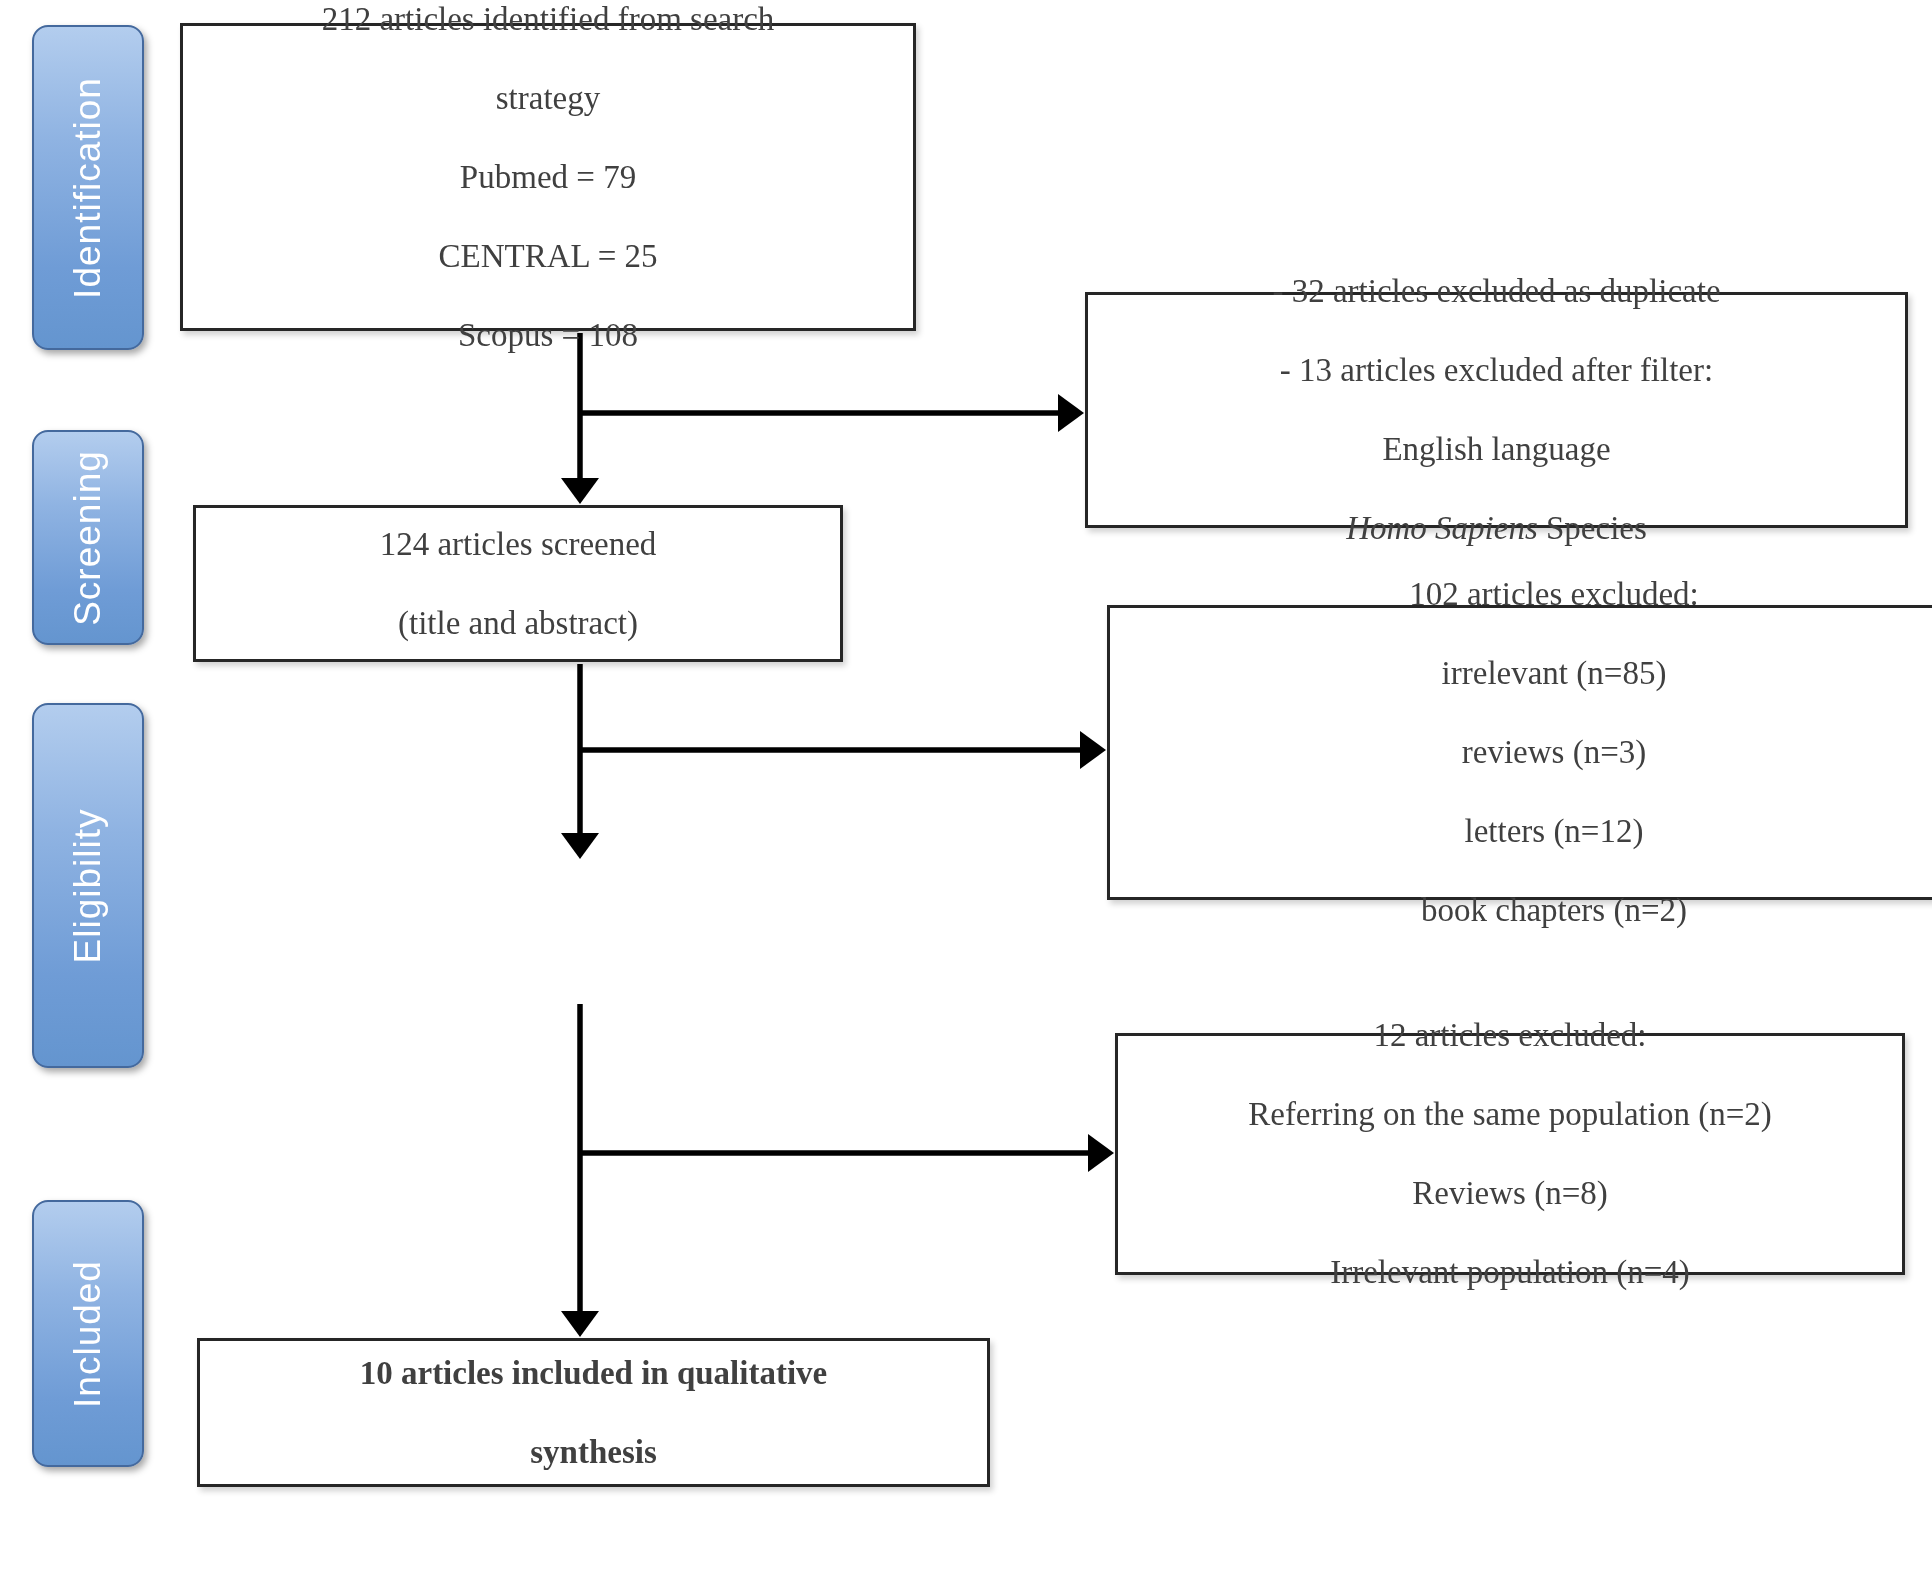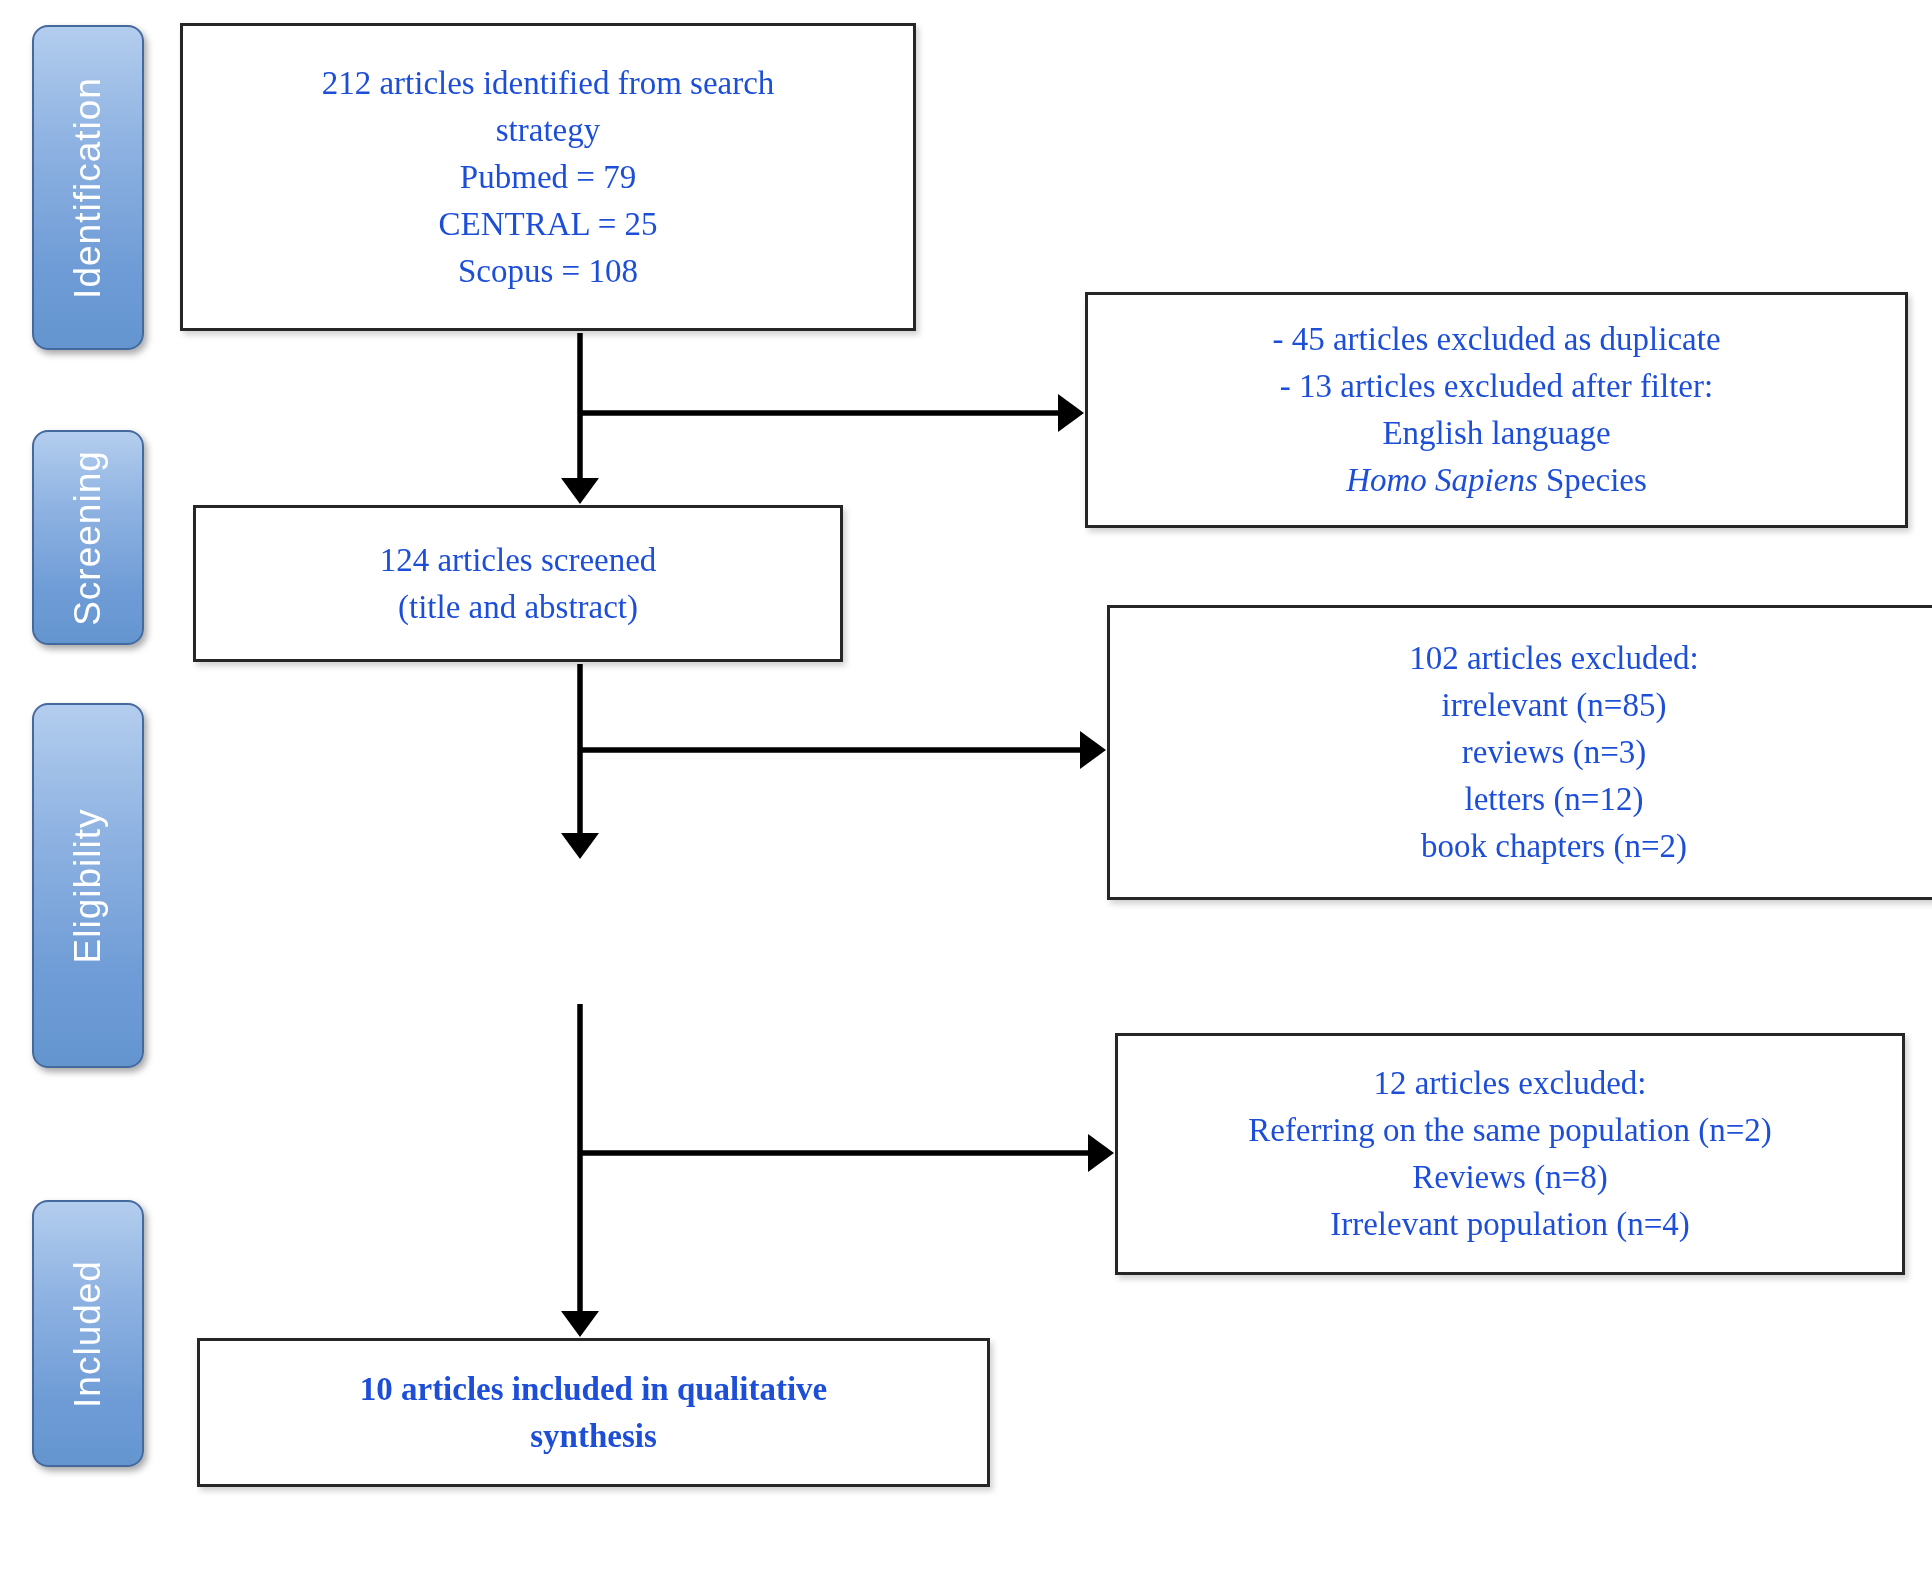--- a/index.html
+++ b/index.html
@@ -44,22 +44,23 @@
     position: absolute;
     background: #ffffff;
     border: 3px solid #262626;
     box-sizing: border-box;
     display: flex;
     flex-direction: column;
     align-items: center;
     justify-content: center;
     text-align: center;
     font-size: 33px;
-    color: #1d4ed8;
+    color: #404040;
     box-shadow: 3px 4px 6px rgba(0,0,0,0.18);
+    gap: 32px;
   }
   .fbox .line { line-height: 47px; white-space: nowrap; }
   .fbox .line em { font-style: italic; }
 
   #box-identified { left: 180px;  top: 23px;   width: 736px; height: 308px; }
   #box-screened   { left: 193px;  top: 505px;  width: 650px; height: 157px; }
   #box-eligible   { left: 197px;  top: 860px;  width: 810px; height: 142px; }
   #box-included   { left: 197px;  top: 1338px; width: 793px; height: 149px; font-weight: bold; }
 
   #box-excl-1 { left: 1085px; top: 292px;  width: 823px; height: 236px; }
@@ -137,21 +138,21 @@
   <div class="fbox" id="box-screened">
       <div class="line">124 articles screened</div>
       <div class="line">(title and abstract)</div>
     </div>
   <div class="fbox" id="box-included">
       <div class="line">10 articles included in qualitative</div>
       <div class="line">synthesis</div>
     </div>
 
   <div class="fbox" id="box-excl-1">
-      <div class="line">- 45 articles excluded as duplicate</div>
+      <div class="line">- 32 articles excluded as duplicate</div>
       <div class="line">- 13 articles excluded after filter:</div>
       <div class="line">English language</div>
       <div class="line"><em>Homo Sapiens </em><span>Species</span></div>
     </div>
   <div class="fbox" id="box-excl-2">
       <div class="line">102 articles excluded:</div>
       <div class="line">irrelevant (n=85)</div>
       <div class="line">reviews (n=3)</div>
       <div class="line">letters (n=12)</div>
       <div class="line">book chapters (n=2)</div>

